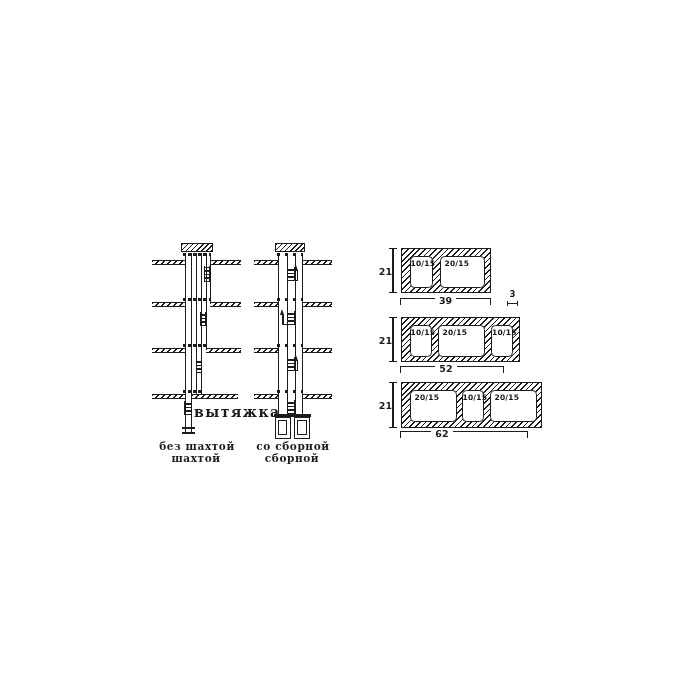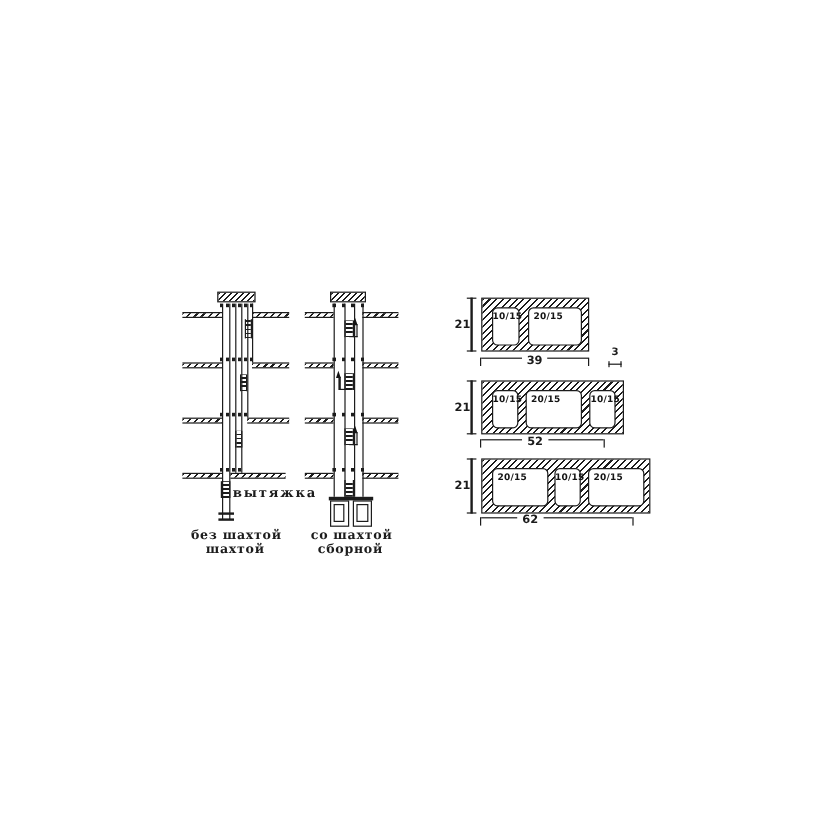--- a/index.html
+++ b/index.html
@@ -66,21 +66,21 @@
     <div class="floor" style="left:152px;top:301.5px;width:32.5px;"></div>
     <div class="floor" style="left:210px;top:301.5px;width:31px;"></div>
     <div class="floor" style="left:152px;top:347.5px;width:32.5px;"></div>
     <div class="floor" style="left:206px;top:347.5px;width:35px;"></div>
     <div class="floor" style="left:152px;top:393.5px;width:32.5px;"></div>
     <div class="floor" style="left:192px;top:393.5px;width:46px;"></div>
 
     <div class="hline" style="left:181.5px;top:427px;width:13.5px;height:1.5px;"></div>
     <div class="hline" style="left:181.5px;top:432px;width:13.5px;height:1.5px;"></div>
 
-    <div class="abs cyr" style="left:194px;top:403.5px;font-size:11px;letter-spacing:1.5px;">вытяжка</div>
+    <div class="abs cyr" style="left:194px;top:403.5px;font-size:14px;letter-spacing:1.5px;">вытяжка</div>
     <div class="caption cyr" style="left:197px;top:440.5px;">без шахтой</div>
     <div class="caption cyr" style="left:196px;top:452.5px;">шахтой</div>
   </div>
 
   <div class="abs" style="left:0;top:0;">
 
     <div class="cap" style="left:275px;top:242.5px;width:30px;height:9.5px;"></div>
     <div class="knobsR" style="left:276.5px;top:252.5px;width:27px;"></div>
 
     <div class="vline" style="left:278px;top:252.5px;height:161.5px;"></div>
@@ -126,21 +126,21 @@
     <div class="floor" style="left:302px;top:393.5px;width:30px;"></div>
 
     <div class="abs" style="left:274px;top:413.5px;width:37px;height:3.2px;background:#1c1c1c;"></div>
     <div class="abs" style="left:275px;top:417px;width:15.5px;height:21.5px;border:1.5px solid #1c1c1c;">
       <div class="abs" style="left:2.3px;top:2.3px;right:2.3px;bottom:2.3px;border:1.2px solid #1c1c1c;"></div>
     </div>
     <div class="abs" style="left:293.5px;top:417px;width:16.5px;height:21.5px;border:1.5px solid #1c1c1c;">
       <div class="abs" style="left:2.3px;top:2.3px;right:2.3px;bottom:2.3px;border:1.2px solid #1c1c1c;"></div>
     </div>
 
-    <div class="caption cyr" style="left:293px;top:440.5px;">со шахтой</div>
+    <div class="caption cyr" style="left:293px;top:440.5px;">со сборной</div>
     <div class="caption cyr" style="left:292px;top:452.5px;">сборной</div>
   </div>
 
   <div class="abs" style="left:0;top:0;">
     <div class="block" style="left:400.5px;top:248px;width:90.5px;height:45px;">
       <div class="opening" style="left:8px;top:7px;width:23.5px;height:32px;">
         <span class="cell-label narrow">10/15</span>
       </div>
       <div class="opening" style="left:38px;top:7px;width:45px;height:32px;">
         <span class="cell-label wide">20/15</span>

